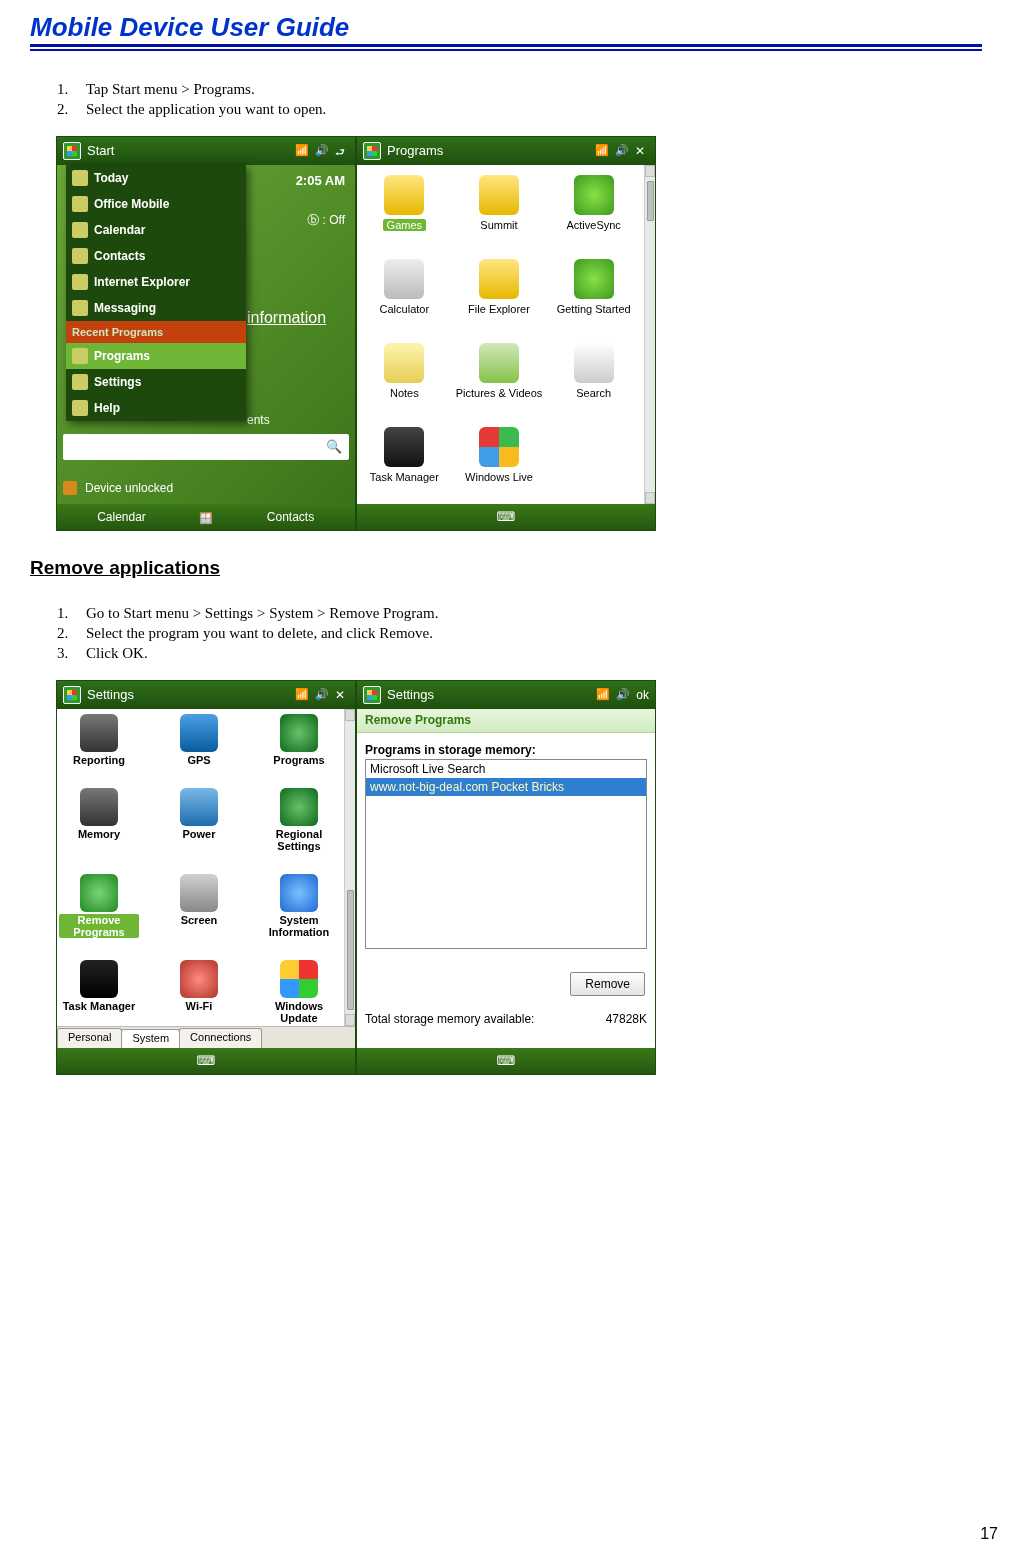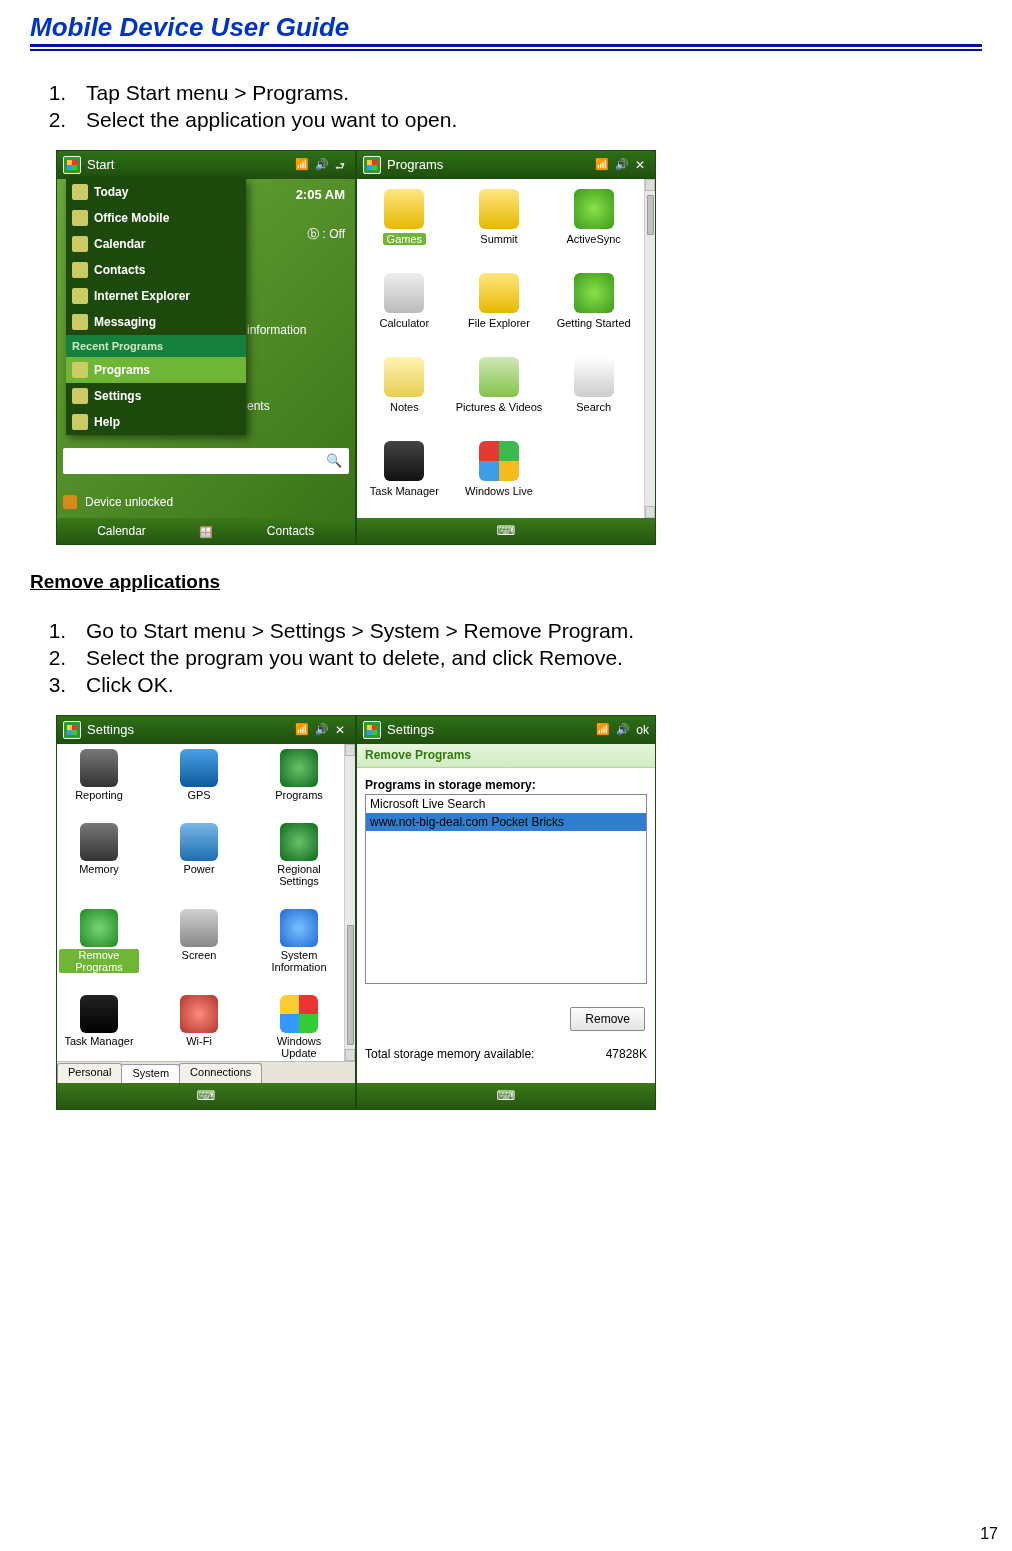--- a/index.html
+++ b/index.html
@@ -3,47 +3,47 @@
 <meta charset="utf-8">
 <style>
   * { box-sizing: border-box; margin: 0; padding: 0; }
   body { font-family: Arial, sans-serif; font-size: 15px; width: 1012px; height: 1551px; position: relative; background: #fff; }
   .page { padding: 10px 30px 0 30px; }
   .doc-title { color: #0033cc; font-size: 26px; font-weight: bold; font-style: italic; padding: 2px 0 1px 0; }
   .hr-thick { height: 3px; background: #0011aa; margin-bottom: 2px; }
   .hr-thin { height: 1.5px; background: #0011aa; margin-bottom: 30px; }
   .section-heading { font-size: 19px; font-weight: bold; text-decoration: underline; margin: 10px 0 26px 0; }
   ol { margin: 0 0 18px 42px; }
-  ol li { padding-left: 14px; margin-bottom: 3px; font-size: 21px; }
+  ol li { padding-left: 14px; margin-bottom: 3px; font-size: 15px; font-family: Liberation Serif, serif; }
   .figure-row { display: flex; gap: 0; margin: 0 0 26px 26px; }
   .pane { width: 300px; height: 395px; background: #3b7a1f; position: relative; overflow: hidden; border: 1px solid #1b4a0d; font-family: Tahoma, sans-serif; }
   .pane-b { background: linear-gradient(#5aa12e,#3b7a1f); }
   .topbar { height: 28px; background: linear-gradient(#2e6f17,#1f4f0e); color: #fff; display: flex; align-items: center; padding: 0 6px; font-size: 13px; }
   .flag-icon { width: 18px; height: 18px; background: #2c9a2c; border: 1px solid #fff; margin-right: 6px; display: flex; align-items: center; justify-content: center; border-radius: 2px; }
   .flag-icon::before { content:""; width:10px; height:10px; background: conic-gradient(#e33 0 25%,#3c3 0 50%,#39f 0 75%,#fc3 0 100%); }
   .spacer { flex: 1; }
   .status-icons { display: flex; gap: 6px; align-items: center; font-size: 11px; }
   .ico { width: 14px; height: 14px; display: inline-block; }
   .ico-signal::before { content:"📶"; font-size:11px; color:#fff; }
   .ico-vol::before { content:"🔊"; font-size:11px; color:#fff; }
   .ico-arr::before { content:"⮐"; font-size:11px; color:#fff; }
   .ico-x::before { content:"✕"; font-size:12px; color:#fff; }
   .ico-ok { font-size:12px; color:#fff; }
 
   
   .start-bg { position:absolute; inset:28px 0 26px 0; background: linear-gradient(135deg,#6aa838 0%,#3a7318 100%); }
   .start-menu { position:absolute; top:28px; left:9px; width:180px; background:#1d4a0c; box-shadow: 3px 3px 8px rgba(0,0,0,0.5); z-index:3; }
   .menu-item { height:26px; display:flex; align-items:center; gap:6px; padding:0 6px; color:#fff; font-size:12px; font-weight:bold; }
   .menu-item .mico { width:16px; height:16px; border-radius:2px; background:#cc6; }
-  .menu-sep { height:22px; display:flex; align-items:center; padding:0 6px; background:#15803d; color:#cfe7c0; font-size:11px; font-weight:bold; }
+  .menu-sep { height:22px; display:flex; align-items:center; padding:0 6px; background:#c2410c; color:#cfe7c0; font-size:11px; font-weight:bold; }
   .menu-sel { background:#6fb536; color:#fff; }
   .home-right { position:absolute; top:28px; left:180px; right:0; padding:8px 10px; color:#fff; font-size:12px; z-index:2; }
   .time-txt { text-align:right; font-size:13px; font-weight:bold; margin-bottom:24px; }
   .bt-txt { text-align:right; margin-bottom:80px; font-size:12px; }
-  .info-txt { margin-bottom:62px; font-size:12px; }
+  .info-txt { margin-bottom:86px; font-size:16px;text-decoration:underline; }
   .ents-txt { font-size:12px; }
   .search-row { position:absolute; left:6px; right:6px; bottom:70px; height:26px; background:#fff; border-radius:2px; display:flex; align-items:center; z-index:1; }
   .search-row::after { content:"🔍"; margin-left:auto; margin-right:6px; font-size:13px; color:#555; }
   .unlock-row { position:absolute; left:6px; right:6px; bottom:35px; color:#fff; font-size:12px; display:flex; align-items:center; gap:8px; }
   .lock-ico { width:14px; height:14px; background:#d78a1a; border-radius:2px; }
   .bottombar { position:absolute; left:0; right:0; bottom:0; height:26px; background: linear-gradient(#3a7918,#255610); display:flex; align-items:center; color:#fff; font-size:12px; }
   .bottombar .bb-left { flex:1; text-align:center; }
   .bottombar .bb-right { flex:1; text-align:center; }
   .bottombar .bb-mid { width:40px; text-align:center; }
   .kbd-ico::before { content:"⌨"; font-size:13px; color:#fff; }
@@ -63,32 +63,32 @@
 
   
   .settings-area { position:absolute; inset:28px 0 26px 0; background:#fff; }
   .tabbar { position:absolute; left:0; right:0; bottom:0; height:22px; background:#e8e4dc; border-top:1px solid #bbb; display:flex; align-items:flex-end; }
   .tab { height:20px; padding:2px 10px 12px 10px; font-size:11px; border:1px solid #999; border-bottom:none; background:#f4f1ea; margin-right:-1px; border-radius:3px 3px 0 0; }
   .tab-act { background:#fff; position:relative; top:1px; }
   .scrollbar-vs { position:absolute; right:0; top:0; bottom:22px; width:11px; background:#e8e8e8; border-left:1px solid #ccc; display:flex; flex-direction:column; align-items:center; }
   .scrollbar-vs .sb-btn { height:12px; width:100%; background:#ddd; border:1px solid #bbb; }
   .scrollbar-vs .sb-thumb { margin:4px 1px; width:7px; flex:0 0 120px; background:#c0c0c0; border:1px solid #999; border-radius:1px; }
   .scrollbar-vs .sb-track { flex:1; }
-  .set-grid { position:absolute; inset:2px 14px 22px 0; display:grid; grid-template-columns: repeat(3,1fr); gap:16px; overflow:hidden; }
+  .set-grid { position:absolute; inset:2px 14px 22px 0; display:grid; grid-template-columns: repeat(3,1fr); gap:16px; overflow:hidden;font-weight:bold; }
   .set-item { display:flex; flex-direction:column; align-items:center; padding:3px 2px; font-size:11px; text-align:center; }
   .set-item .sico { width:38px; height:38px; margin-bottom:2px; border-radius:6px; }
   .set-sel .slabel { background:#6fb536; color:#fff; padding:0 4px; border-radius:2px; }
 
   
   .remove-area { position:absolute; inset:28px 0 26px 0; background:#fff; }
   .breadcrumb { height:24px; background:linear-gradient(#e8f5de,#d1ebc0); color:#2f7a0f; font-weight:bold; font-size:12px; display:flex; align-items:center; padding:0 8px; border-bottom:1px solid #b5d4a0; }
   .field-label { font-size:12px; margin:10px 8px 2px 8px;font-weight:bold; }
   .list-box { margin:2px 8px 0 8px; height:190px; border:1px solid #888; background:#fff; font-size:12px; overflow:hidden; }
   .list-row { padding:0 4px; height:18px; line-height:18px; white-space:nowrap; overflow:hidden; }
-  .list-sel { background:#2f7ecf; color:#000000; }
+  .list-sel { background:#2f7ecf; color:#fef9c3; }
   .remove-btn { position:absolute; right:10px; bottom:52px; height:24px; padding:2px 14px; font-size:12px; background:linear-gradient(#fdfdfd,#e4e4e4); border:1px solid #888; border-radius:2px; }
   .storage-row { position:absolute; left:8px; right:8px; bottom:22px; display:flex; font-size:12px; }
   .storage-row .sr-label { flex:1; }
   .storage-row .sr-val { }
 
   
   .c-folder { background: linear-gradient(#ffe680,#e6b800); }
   .c-yellowfold { background: linear-gradient(#ffe680,#e6b800); }
   .c-green { background: radial-gradient(circle,#8be04a,#3a9a1a); }
   .c-calc { background: linear-gradient(#eee,#bbb); }

